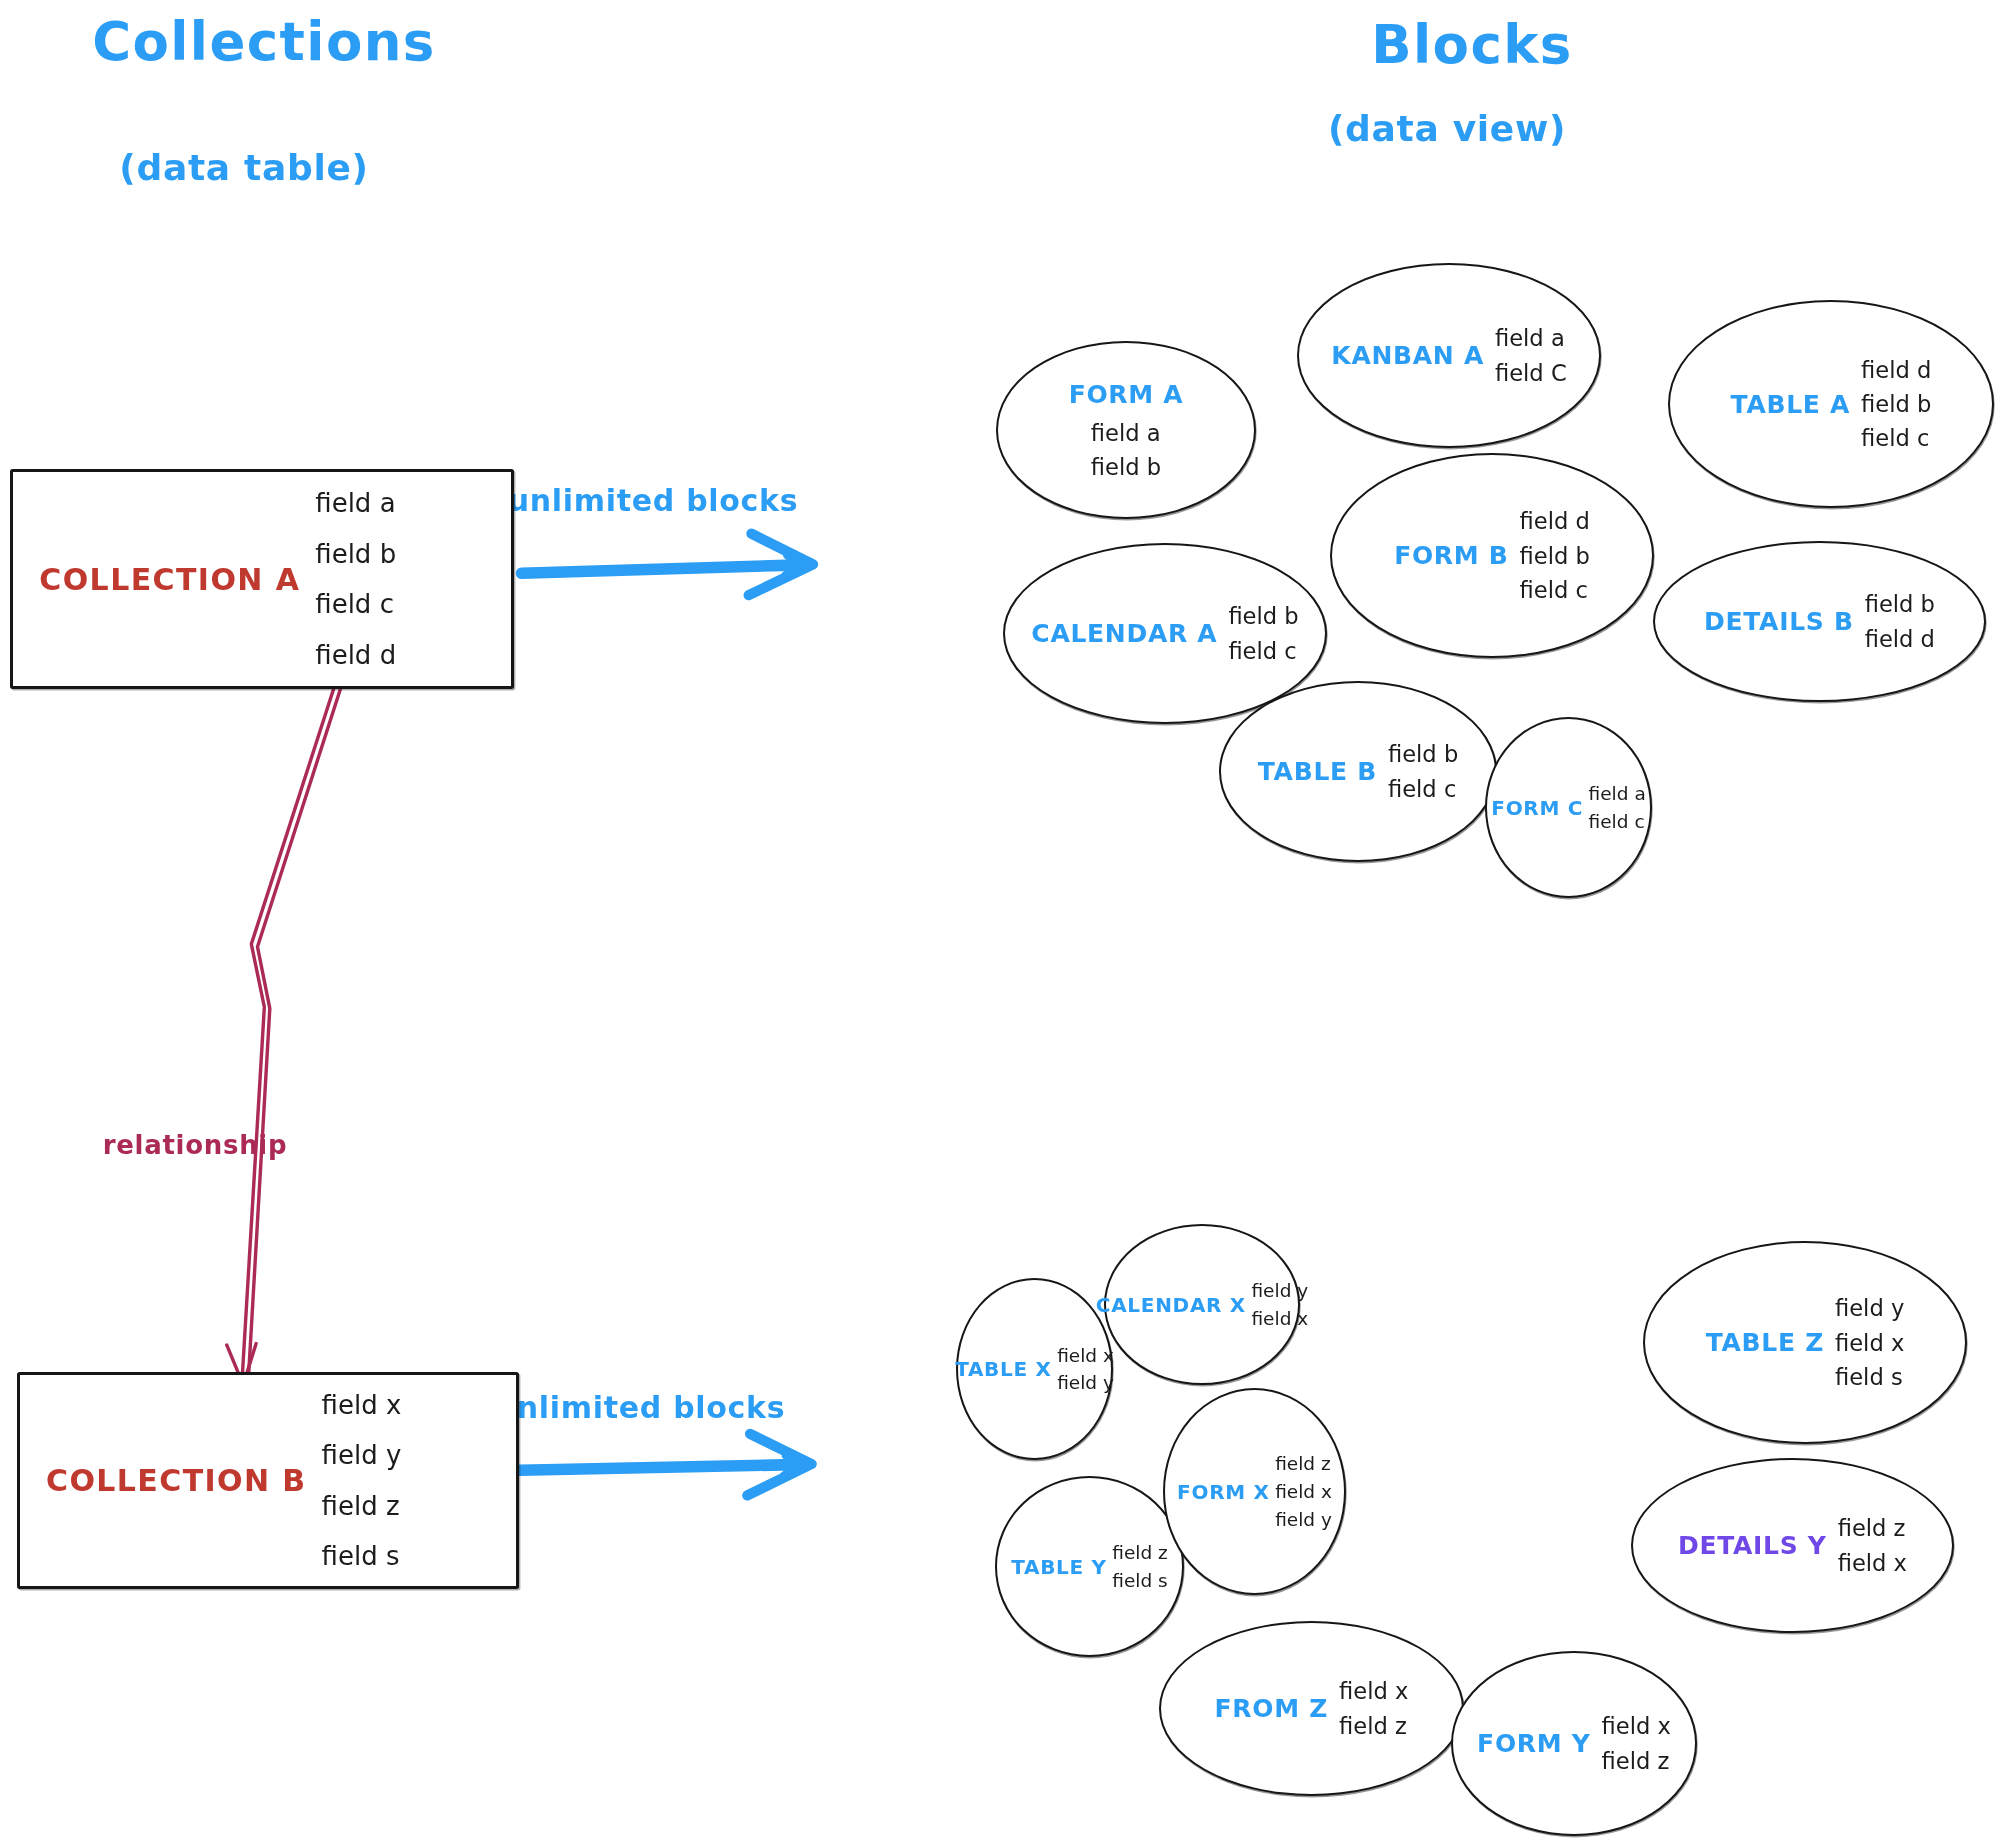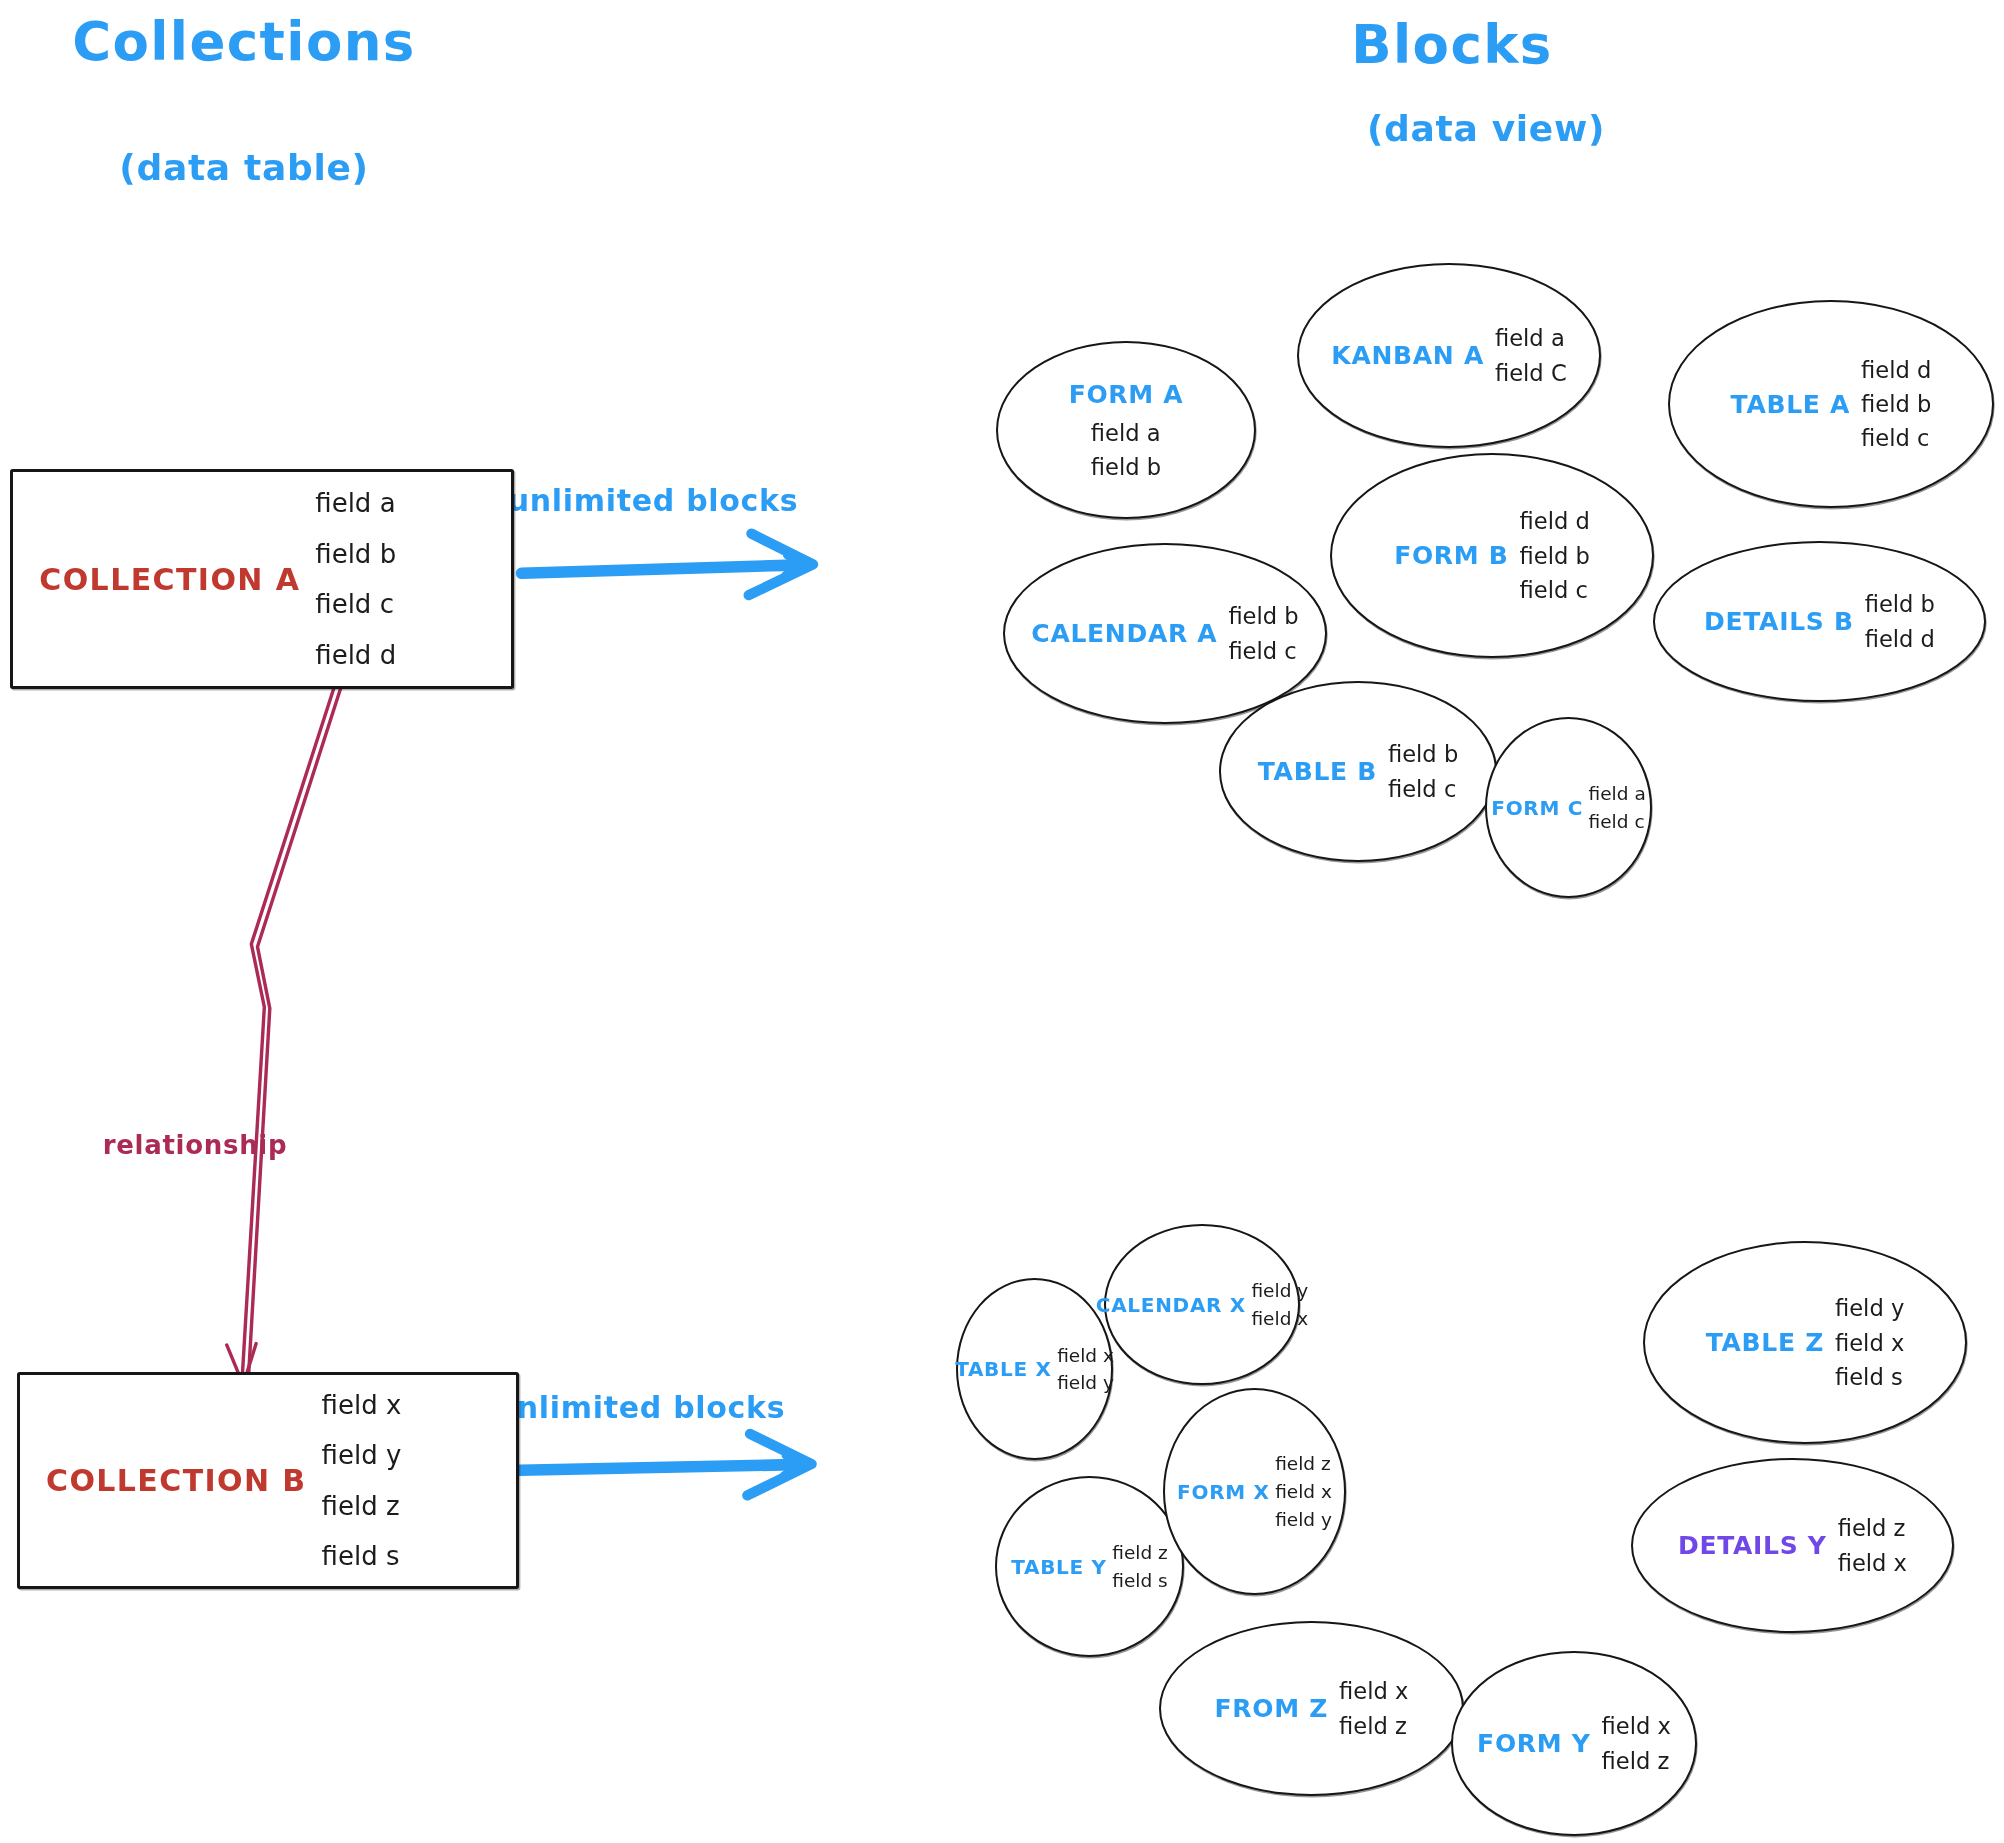--- a/index.html
+++ b/index.html
@@ -3,21 +3,21 @@
 <meta charset="utf-8">
 <style>
   html,body{margin:0;padding:0;background:#ffffff;}
   .canvas{
     position:relative;width:2005px;height:1843px;background:#ffffff;
     font-family:"DejaVu Sans",sans-serif;color:#161616;overflow:hidden;
   }
   .overlay{position:absolute;left:0;top:0;pointer-events:none;}
   .title{
     position:absolute;transform:translateX(-50%);color:#2b9df4;
-    font-size:53px;font-weight:bold;letter-spacing:1.4px;white-space:nowrap;
+    font-size:53px;font-weight:bold;letter-spacing:1.4px;white-space:nowrap;margin-left:20px;
   }
   .subtitle{
     position:absolute;transform:translateX(-50%);color:#2b9df4;
     font-size:36px;font-weight:600;letter-spacing:0.7px;white-space:nowrap;
   }
   .arrow-label{
     position:absolute;transform:translateX(-50%);color:#2b9df4;
     font-size:30px;font-weight:600;letter-spacing:0.7px;white-space:nowrap;
   }
   .rel-label{
@@ -70,21 +70,21 @@
     <g stroke="#ab2b55" fill="none" stroke-linecap="round" stroke-linejoin="round" stroke-width="5">
       <path d="M505,952 L367,1380 L386,1472 L354,2008"></path>
       <path d="M514,955 L376,1384 L394,1474 L363,2010"></path>
       <path d="M331,1966 L355,2024 L374,1964"></path>
     </g>
   </svg>
 
   <div class="title" style="left:244px;top:11px;">Collections</div>
   <div class="subtitle" style="left:244px;top:103px;margin-top:44px;">(data table)</div>
   <div class="title" style="left:1452px;top:13.7px;">Blocks</div>
-  <div class="subtitle" style="left:1447px;top:108px;margin-left:39px;">(data view)</div>
+  <div class="subtitle" style="left:1447px;top:108px;">(data view)</div>
 
   <div class="arrow-label" style="left:653px;top:483px;">unlimited blocks</div>
   <div class="arrow-label" style="left:640px;top:1390px;">unlimited blocks</div>
   <div class="rel-label" style="left:195px;top:1118px;">relationship</div>
 
   <div class="cbox" style="left:10.3px;top:469px;width:504px;height:220px;">
     <span class="cname">COLLECTION A</span>
     <div class="cfields">
       <span>field a</span>
       <span>field b</span>

